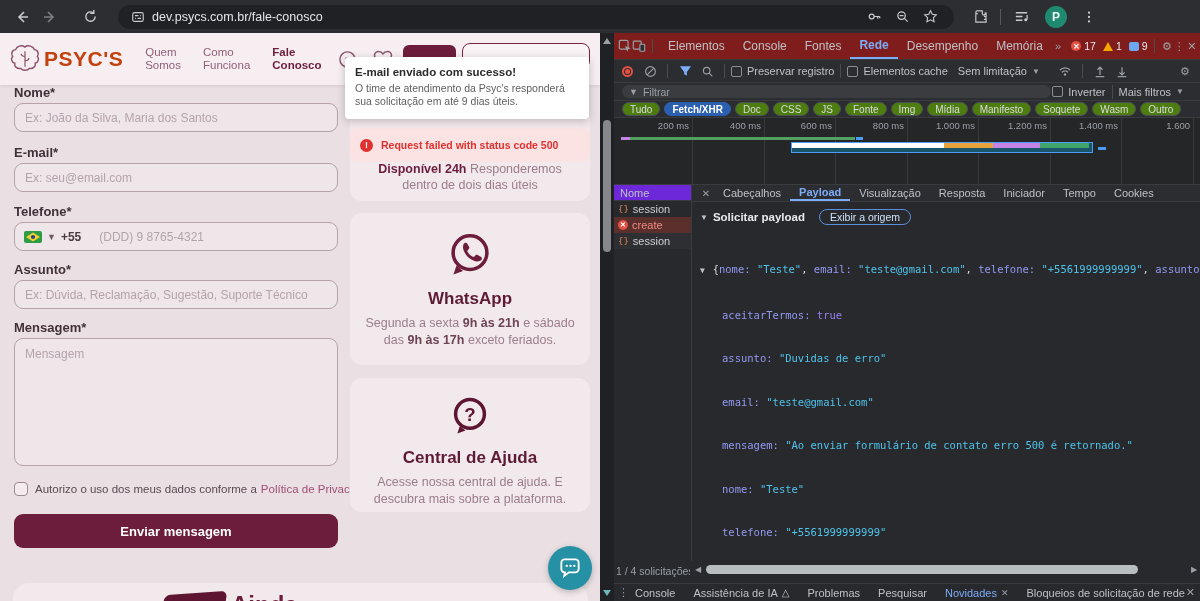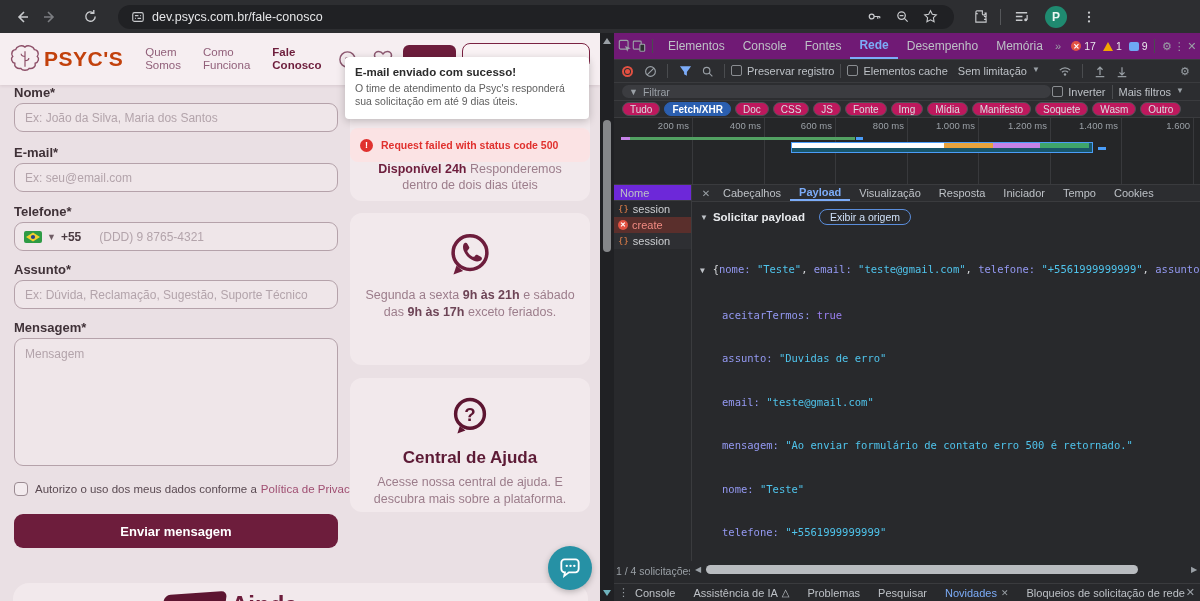--- a/index.html
+++ b/index.html
@@ -90,51 +90,51 @@
   #pgsb{left:600px;top:33px;width:14px;height:568px;background:#202124;}
   #pgsb .thumb{position:absolute;left:3px;top:87px;width:8px;height:132px;border-radius:4px;background:#85878a;}
   .tri-up{width:0;height:0;border-left:4px solid transparent;border-right:4px solid transparent;
           border-bottom:6px solid #9aa0a6;position:absolute;left:3px;top:5px;}
   .tri-dn{width:0;height:0;border-left:4px solid transparent;border-right:4px solid transparent;
           border-top:6px solid #6fb3bd;position:absolute;left:3px;bottom:5px;}
 
   
   #dt{left:614px;top:33px;width:586px;height:568px;background:#28292c;color:#d5d7da;font-size:11px;}
   .dsep{width:1px;height:14px;background:#4a4c4f;margin:0 6px;flex:0 0 1px;}
-  #dt-tabs{position:absolute;left:0;top:0;width:586px;height:27px;background:#701a75;
+  #dt-tabs{position:absolute;left:0;top:0;width:586px;height:27px;background:#7f1d1d;
            border-bottom:1px solid #3a3b3e;display:flex;align-items:center;box-sizing:border-box;}
   .dtab{padding:0 9px;font-size:12px;color:#bdc1c6;height:26px;display:flex;align-items:center;}
   .dtab.active{color:#7cacf8;border-bottom:2px solid #7cacf8;box-sizing:border-box;font-weight:bold;}
   .dico{color:#9aa0a6;display:flex;align-items:center;justify-content:center;width:22px;height:22px;}
   .badge{display:flex;align-items:center;font-size:10.5px;color:#e8eaed;margin-left:7px;}
   .badge .bi{margin-right:3px;display:flex;}
   .bred{width:10px;height:10px;border-radius:50%;background:#e25142;color:#fff;font-size:7.5px;
         display:flex;align-items:center;justify-content:center;font-weight:bold;}
   .btri{width:0;height:0;border-left:5.5px solid transparent;border-right:5.5px solid transparent;
         border-bottom:9px solid #f2a600;}
   .bbub{width:10px;height:9px;border-radius:2px;background:#6ea8f5;}
 
   #dt-net{position:absolute;left:0;top:27px;width:586px;height:23px;display:flex;align-items:center;
           border-bottom:1px solid #3a3b3e;box-sizing:border-box;background:#2c2d30;padding-left:8px;}
   .recbtn{width:11px;height:11px;border-radius:50%;border:2px solid #e25142;display:flex;align-items:center;
           justify-content:center;box-sizing:border-box;}
   .recbtn i{width:5px;height:5px;border-radius:50%;background:#e25142;}
   .ckbox{width:11px;height:11px;border:1.3px solid #8a8d91;border-radius:2px;margin-right:5px;flex:0 0 11px;box-sizing:border-box;}
-  .cklbl{color:#bdc1c6;font-size:11px;display:flex;}
+  .cklbl{color:#bdc1c6;font-size:11px;display:flex;align-items:center;}
   .caret{color:#9aa0a6;font-size:8px;margin-left:5px;}
 
   #dt-filter{position:absolute;left:0;top:50px;width:586px;height:18px;display:flex;align-items:center;
              background:#2c2d30;border-bottom:1px solid #3a3b3e;box-sizing:border-box;padding:0 8px;}
   #fpill{width:415px;height:13px;background:#3b3c40;border-radius:7px;display:flex;align-items:center;
          padding:0 7px;color:#9aa0a6;font-size:10.5px;}
   #fpill .fglyph{margin-right:5px;font-size:9px;}
 
   #dt-chips{position:absolute;left:0;top:68px;width:586px;height:17px;display:flex;align-items:center;
             background:#2c2d30;border-bottom:1px solid #3a3b3e;box-sizing:border-box;padding-left:8px;gap:4px;}
-  .chip{font-size:10px;color:#dadce0;background:#be185d;border:1px solid #4e5156;border-radius:8px;
+  .chip{font-size:10px;color:#dadce0;background:#4d7c0f;border:1px solid #4e5156;border-radius:8px;
         padding:0.5px 7px;white-space:nowrap;}
   .chip.sel{background:#2b5fb0;border-color:#2b5fb0;color:#fff;font-weight:bold;}
 
   #dt-ovw{position:absolute;left:0;top:85px;width:586px;height:67px;background:#252628;
           border-bottom:1px solid #3a3b3e;box-sizing:border-box;overflow:hidden;}
   .gl{position:absolute;top:0;width:1px;height:67px;background:#38393c;}
   .rlabel{position:absolute;top:2px;width:60px;text-align:right;font-size:9.5px;color:#9aa0a6;}
   #thinline{position:absolute;left:7px;top:19px;width:234px;height:3px;background:#52a162;}
   #thinline .pur{position:absolute;left:0;top:0;width:9px;height:3px;background:#c583e8;}
   #thinline .blu{position:absolute;right:-8px;top:0;width:7px;height:3px;background:#4a9df8;}
@@ -342,20 +342,21 @@
   <button id="sendbtn">Enviar mensagem</button>
 
   <div class="abs mcard" id="wacard">
     <div class="mic">
       <svg width="54" height="54" viewBox="0 0 32 32">
         <circle cx="16" cy="15.2" r="10" fill="none" stroke="#6d1d3c" stroke-width="2.1"></circle>
         <path d="M8 22.8 6.2 28.2l5.7-2.2z" fill="#6d1d3c"></path>
         <path d="M12.1 10.3c.5-1.2 1.9-1.3 2.4-.3l1 1.9c.3.6-.1 1.2-.6 1.6-.5.4-.6.8-.3 1.3.7 1.2 1.7 2.2 3 2.8.5.2 1 .1 1.3-.4.4-.5 1-.9 1.6-.6l1.9 1c1 .5.9 1.9-.3 2.4-1.2.5-2.6.5-3.8 0-2.7-1.1-4.9-3.2-6-5.9-.5-1.2-.6-2.6-.2-3.8z" fill="#6d1d3c"></path>
       </svg>
     </div>
+    <div class="mtitle">WhatsApp</div>
     <div class="mtext"><span>Segunda a sexta </span><b>9h às 21h</b><span> e sábado das </span><b>9h às 17h</b><span> exceto feriados.</span></div>
   </div>
 
   <div class="abs mcard" id="hlpcard">
     <div class="mic" style="width:48px">
       <svg width="48" height="48" viewBox="0 0 32 32">
         <circle cx="16" cy="14.6" r="9.6" fill="none" stroke="#5d1531" stroke-width="2.3"></circle>
         <path d="M9.2 22.6 7.6 27.6l5.4-2z" fill="#5d1531"></path>
         <text x="16" y="19" font-size="12.5" font-weight="bold" text-anchor="middle" fill="#5d1531" font-family="Liberation Sans">?</text>
       </svg>

